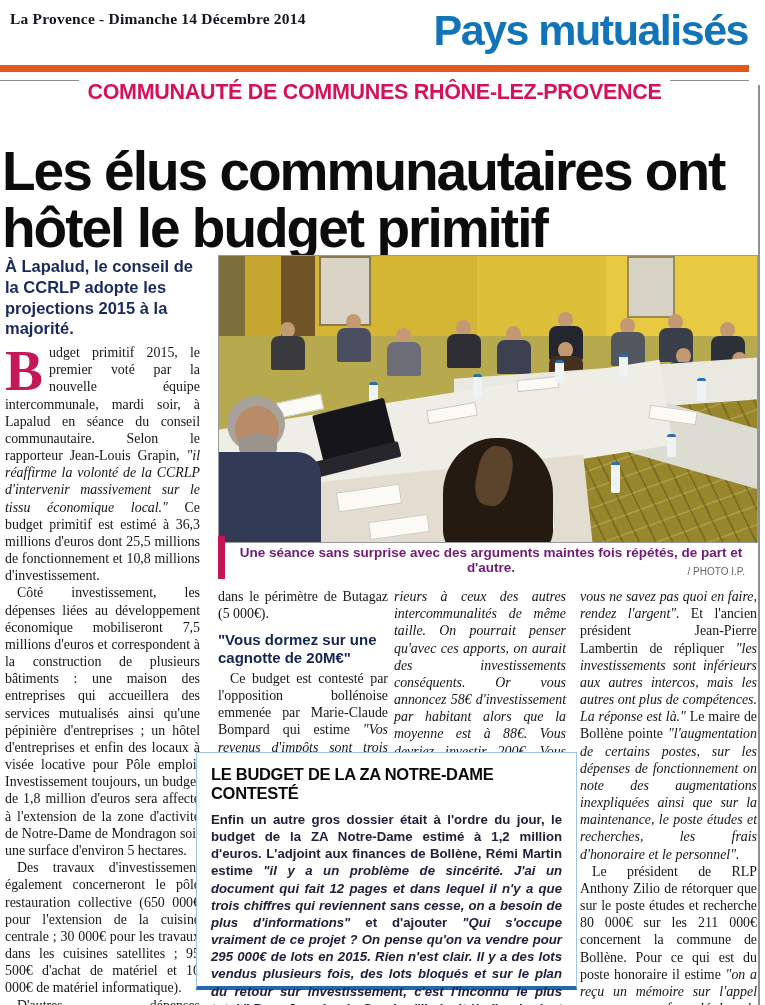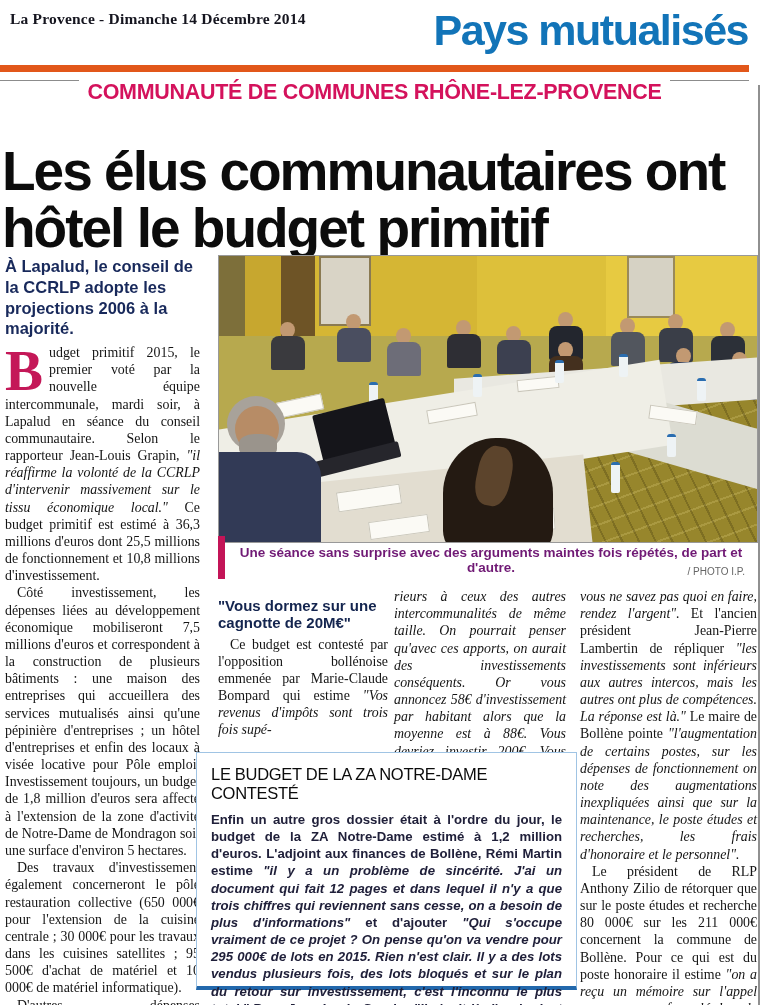--- a/index.html
+++ b/index.html
@@ -79,21 +79,21 @@
   .caption-bar{position:absolute;left:218px;top:536px;width:7px;height:43px;background:#c31457;}
   .caption{position:absolute;left:233px;top:545px;width:516px;
     font-family:"Liberation Sans",sans-serif;font-weight:700;font-size:13.5px;color:#701a75;text-align:center;}
   .credit{position:absolute;right:20px;top:566px;font-family:"Liberation Sans",sans-serif;
     font-size:10px;color:#666;}
 
   
   .story-box{position:absolute;left:196px;top:752px;width:381px;height:238px;
     box-sizing:border-box;background:#fff;border:1px solid #a0c4e4;border-bottom:4px solid #2268ac;
     padding:12px 14px 10px 14px;}
-  .box-title{font-family:"Liberation Sans",sans-serif;font-weight:400;font-size:16.5px;
+  .box-title{font-family:"Liberation Sans",sans-serif;font-weight:700;font-size:16.5px;
     letter-spacing:-.3px;color:#0b0b0b;margin:0 0 8px 0;}
   .box-body{font-family:"Liberation Sans",sans-serif;font-weight:700;font-size:13.2px;
     line-height:1.3;color:#20203a;text-align:justify;margin:0;}
 </style>
 </head>
 <body>
 
 <div class="edition">La Provence - Dimanche 14 Décembre 2014</div>
 <div class="section-title">Pays mutualisés</div>
 <div class="orange-rule"></div>
@@ -101,21 +101,21 @@
 <div class="kicker-row">
   <div class="kicker-line l"></div>
   <div class="kicker">COMMUNAUTÉ DE COMMUNES RHÔNE-LEZ-PROVENCE</div>
   <div class="kicker-line"></div>
 </div>
 
 <div class="vrule"></div>
 
 <h1 class="headline">Les élus communautaires ont hôtel le budget primitif</h1>
 
-<div class="standfirst">À Lapalud, le conseil de la CCRLP adopte les projections 2006 à la majorité.</div>
+<div class="standfirst">À Lapalud, le conseil de la CCRLP adopte les projections 2015 à la majorité.</div>
 
 <div class="photo-wrap">
   <div class="pa wall"></div>
   <div class="pa door1"></div>
   <div class="pa door2"></div>
   <div class="pa floor"></div>
   <div id="people-layer">
       <div class="pa person">
         <div class="head" style="left: 61px; top: 66px; width: 15px; height: 16px; background: rgb(194, 153, 114);"></div>
         <div class="torso" style="left: 52px; top: 80px; width: 34px; height: 34px; background: rgb(58, 58, 62);"></div>
@@ -202,20 +202,21 @@
 <div class="col col1">
   <p class="para">
     <span class="dropcap">B</span><span><span>udget primitif 2015, le premier voté par la nouvelle équipe intercommunale, mardi soir, à Lapalud en séance du conseil communautaire. Selon le rapporteur Jean-Louis Grapin, </span><span style="font-style: italic;">"il réaffirme la volonté de la CCRLP d'intervenir massivement sur le tissu économique local."</span><span> Ce budget primitif est estimé à 36,3 millions d'euros dont 25,5 millions de fonctionnement et 10,8 millions d'investissement.</span></span>
   </p>
   <p class="para indent"><span>Côté investissement, les dépenses liées au développement économique mobiliseront 7,5 millions d'euros et correspondent à la construction de plusieurs bâtiments : une maison des entreprises qui accueillera des services mutualisés ainsi qu'une pépinière d'entreprises ; un hôtel d'entreprises et enfin des locaux à visée locative pour Pôle emploi. Investissement toujours, un budget de 1,8 million d'euros sera affecté à l'extension de la zone d'activité de Notre-Dame de Mondragon soit une surface d'environ 5 hectares.</span></p>
   <p class="para indent"><span>Des travaux d'investissement également concerneront le pôle restauration collective (650 000€ pour l'extension de la cuisine centrale ; 30 000€ pour les travaux dans les cuisines satellites ; 95 500€ d'achat de matériel et 10 000€ de matériel informatique).</span></p>
   <p class="para indent"><span>D'autres dépenses d'investissement sont budgétées, acquisitions de logiciels informatiques (36 000€) ; achat de mobilier (40 000€) ; démolition des bâtiments implantés</span></p>
 </div>
 
 <div class="col col2">
+  <p class="para"><span>dans le périmètre de Butagaz (5 000€).</span></p>
   <p class="subhead">"Vous dormez sur une cagnotte de 20M€"</p>
   <p class="para indent"><span>Ce budget est contesté par l'opposition bollénoise emmenée par Marie-Claude Bompard qui estime </span><span style="font-style: italic;">"Vos revenus d'impôts sont trois fois supé-</span></p>
 </div>
 
 <div class="col col3">
   <p class="para"><span style="font-style: italic;">rieurs à ceux des autres intercommunalités de même taille. On pourrait penser qu'avec ces apports, on aurait des investissements conséquents. Or vous annoncez 58€ d'investissement par habitant alors que la moyenne est à 88€. Vous devriez investir 200€. Vous dormez sur une cagnotte de 20 millions d'euros. Si</span></p>
 </div>
 
 <div class="col col4">
   <p class="para"><span style="font-style: italic;">vous ne savez pas quoi en faire, rendez l'argent".</span><span> Et l'ancien président Jean-Pierre Lambertin de répliquer </span><span style="font-style: italic;">"les investissements sont inférieurs aux autres intercos, mais les autres ont plus de compétences. La réponse est là."</span><span> Le maire de Bollène pointe </span><span style="font-style: italic;">"l'augmentation de certains postes, sur les dépenses de fonctionnement on note des augmentations inexpliquées ainsi que sur la maintenance, le poste études et recherches, les frais d'honoraire et le personnel".</span></p>

